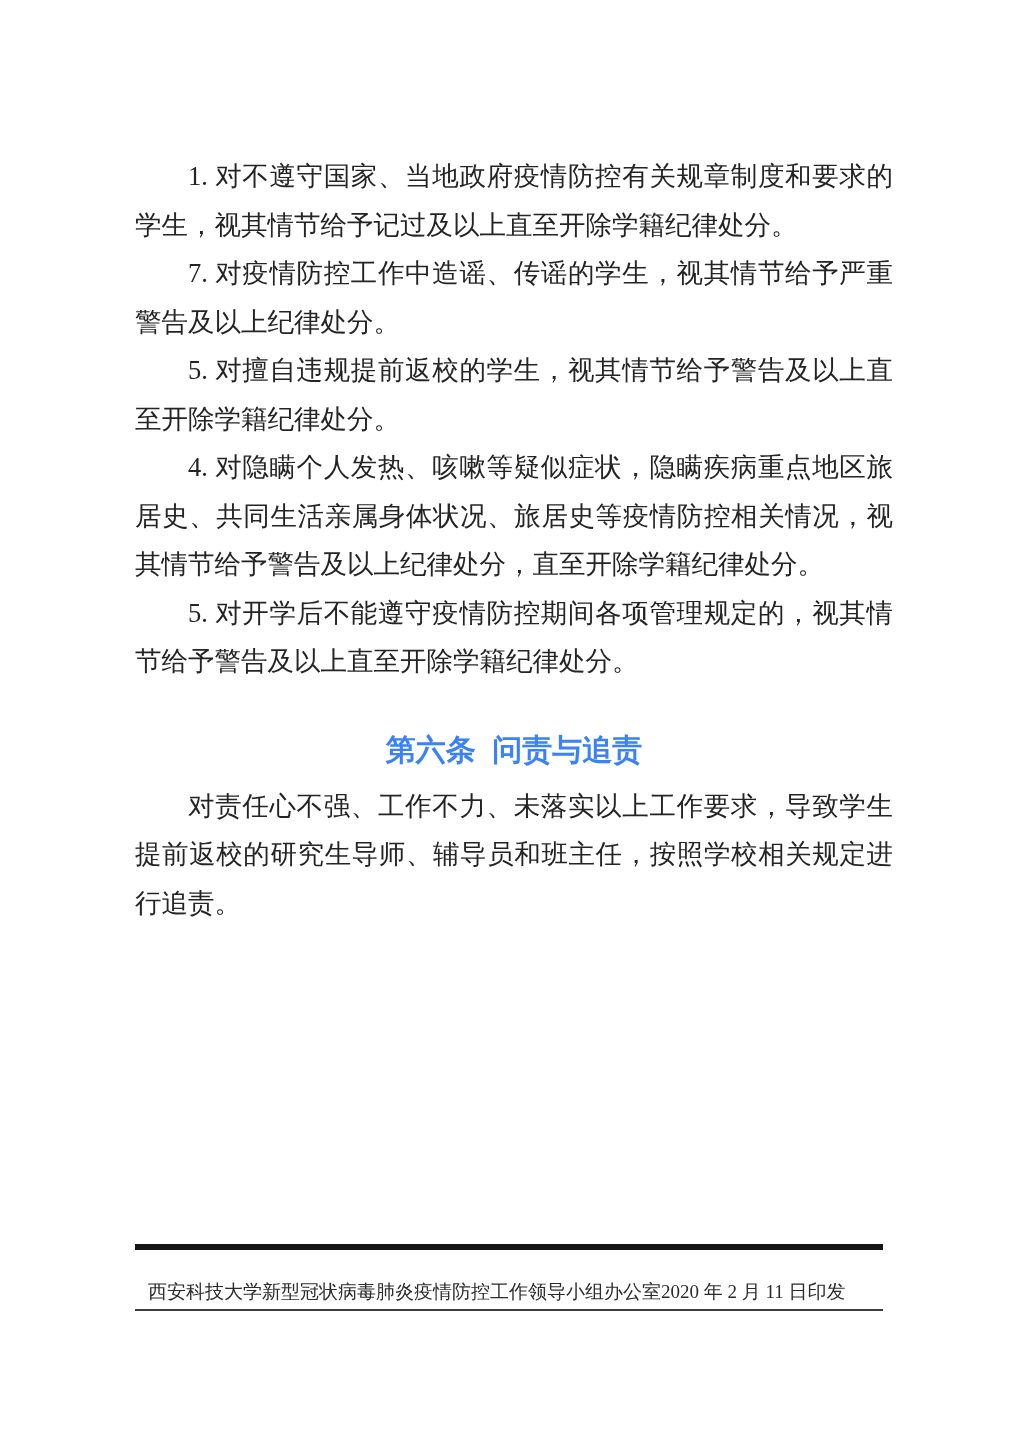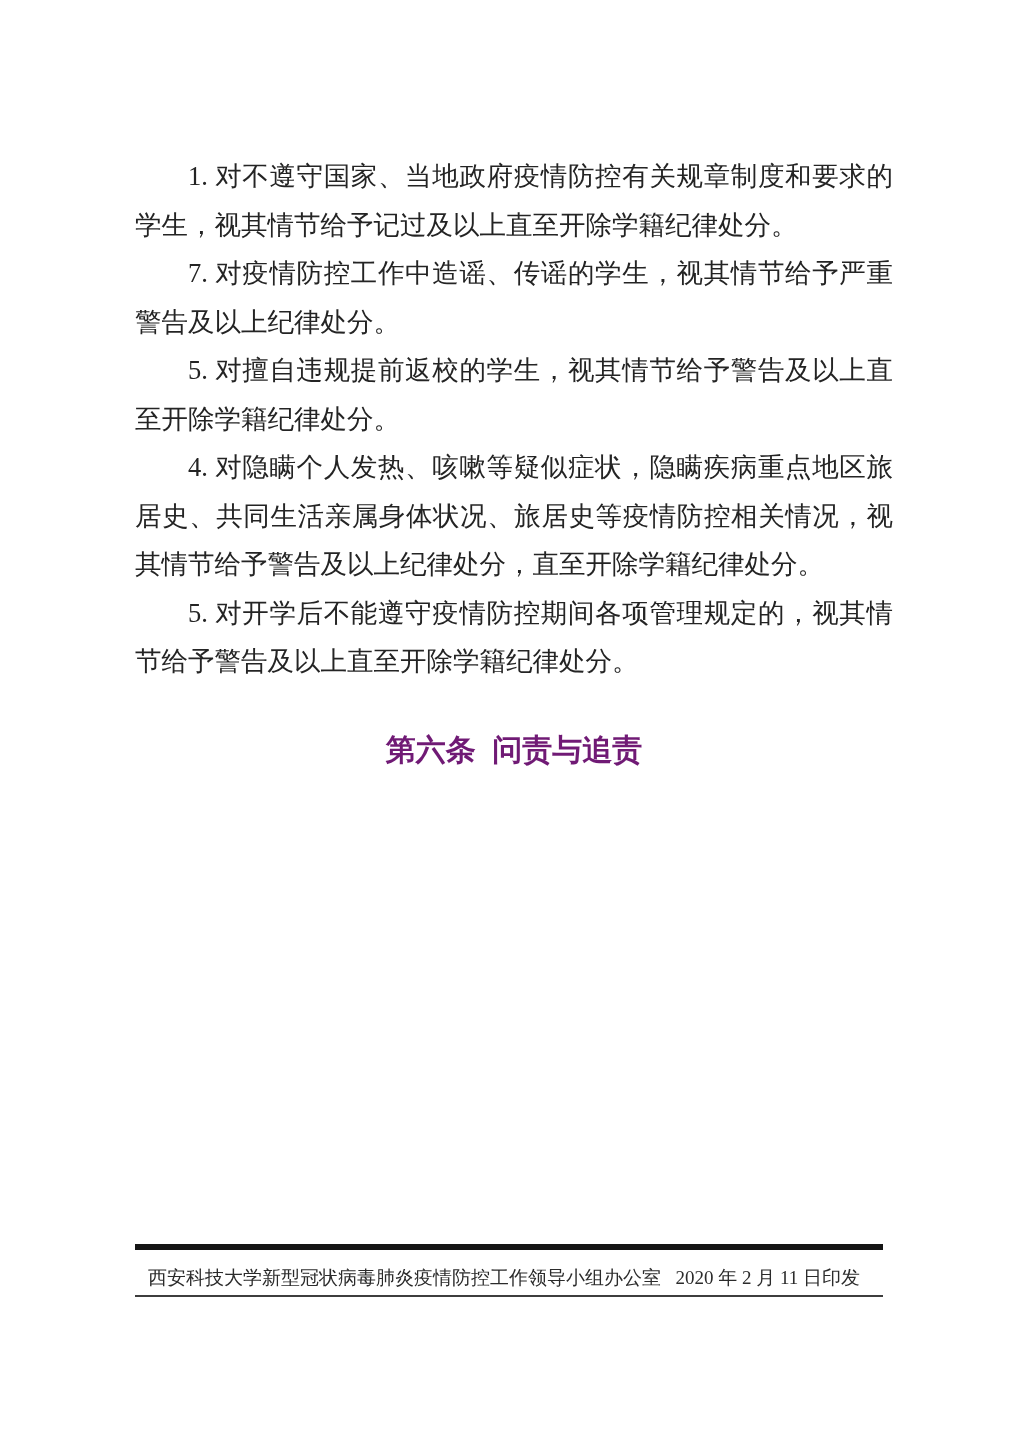--- a/index.html
+++ b/index.html
@@ -33,21 +33,21 @@
     letter-spacing: 0;
     color: #242424;
   }
   .heading {
     margin: 40px 0 0 0;
     font-family: "Liberation Sans", "DejaVu Sans", sans-serif;
     font-weight: 700;
     font-size: 30px;
     line-height: 48px;
     text-align: center;
-    color: #701a75;
+    color: #3b82f6;
   }
   .heading .section-label {
     margin-right: 0.55em;
   }
   .heading.heading-7 {
     margin-top: 42px;
   }
   .para.after-heading-6 {
     margin-top: 8px;
   }
@@ -59,23 +59,23 @@
     left: 135px;
     top: 1244px;
     width: 748px;
   }
   .rule-thick {
     height: 6px;
     background: #151515;
   }
   .footer-row {
     display: flex;
-    justify-content: space-between;
+    justify-content: flex-start;
     align-items: baseline;
-    padding: 14px 23px 0 13px;
+    padding: 28px 23px 0 13px;
     font-size: 19px;
     line-height: 27px;
     color: #2b2b2b;
   }
   .rule-thin {
     height: 2px;
     background: #3d3d3d;
     margin-top: 4px;
   }
 </style>
@@ -88,20 +88,21 @@
 
     <p class="para">1. 对不遵守国家、当地政府疫情防控有关规章制度和要求的学生，视其情节给予记过及以上直至开除学籍纪律处分。</p>
     <p class="para">7. 对疫情防控工作中造谣、传谣的学生，视其情节给予严重警告及以上纪律处分。</p>
     <p class="para">5. 对擅自违规提前返校的学生，视其情节给予警告及以上直至开除学籍纪律处分。</p>
     <p class="para">4. 对隐瞒个人发热、咳嗽等疑似症状，隐瞒疾病重点地区旅居史、共同生活亲属身体状况、旅居史等疫情防控相关情况，视其情节给予警告及以上纪律处分，直至开除学籍纪律处分。</p>
     <p class="para">5. 对开学后不能遵守疫情防控期间各项管理规定的，视其情节给予警告及以上直至开除学籍纪律处分。</p>
 
     <h2 class="heading heading-6">
       <span class="section-label">第六条</span><span class="section-title">问责与追责</span>
     </h2>
+    <p class="para after-heading-6">对责任心不强、工作不力、未落实以上工作要求，导致学生提前返校的研究生导师、辅导员和班主任，按照学校相关规定进行追责。</p>
 
 
   </main>
 
   <footer class="footer">
     <div class="rule-thick"></div>
     <div class="footer-row">
       <span>西安科技大学新型冠状病毒肺炎疫情防控工作领导小组办公室</span>
       <span>2020 年 2 月 11 日印发</span>
     </div>

